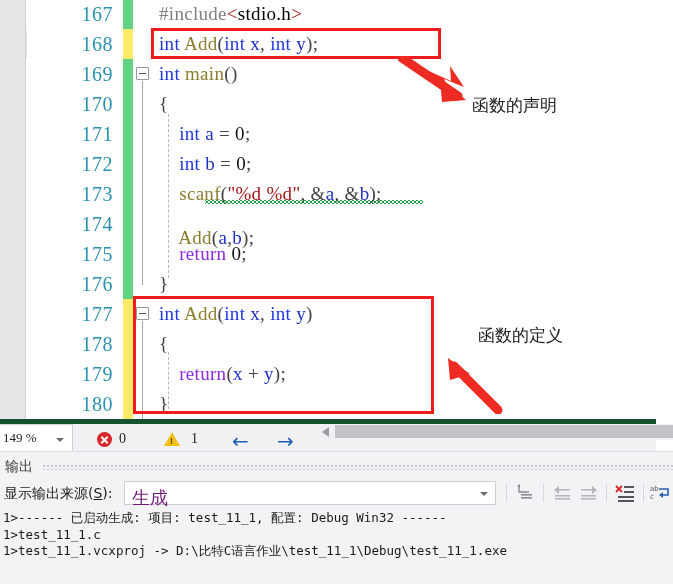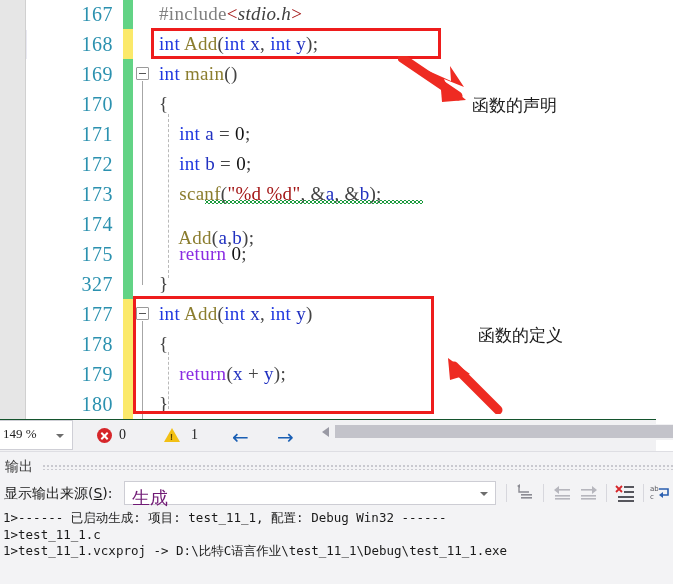--- a/index.html
+++ b/index.html
@@ -84,21 +84,21 @@
     letter-spacing: 0.3px;
   }
   .kw   { color: #1f37e0; }
   .fn   { color: #8b7d2e; }
   .punc { color: #444444; }
   .num  { color: #111111; }
   .str  { color: #a31515; }
   .pp   { color: #808080; }
   .ppinc{ color: #a31515; }
   .ret  { color: #8a2be2; }
-  .ident{ color: #404040; font-style: italic; }
+  .ident{ color: #000000; }
   .var  { color: #2030c0; }
 
   
   .hl-band {
     position: absolute;
     left: 0; right: 0;
     height: 30px;
     background: #e9e9f2;
   }
 
@@ -152,21 +152,21 @@
     color: #1a1a1a;
     white-space: nowrap;
   }
 
   
   #statusbar {
     position: absolute;
     left: 0; top: 419px;
     width: 656px; height: 32px;
     background: #f1f1f3;
-    border-top: 1px solid #14532d;
+    border-top: 5px solid #14532d;
   }
   .zoom-combo {
     position: absolute;
     left: -1px; top: 0px;
     width: 74px; height: 30px;
     background: #ffffff;
     border: 1px solid #cfcfd6;
     border-left: none;
   }
   .zoom-combo .val {
@@ -346,21 +346,21 @@
     <div class="linenum-col" id="linenum-col">
         <div class="ln" style="top: -1px;">167</div>
         <div class="ln" style="top: 29px;">168</div>
         <div class="ln" style="top: 59px;">169</div>
         <div class="ln" style="top: 89px;">170</div>
         <div class="ln" style="top: 119px;">171</div>
         <div class="ln" style="top: 149px;">172</div>
         <div class="ln" style="top: 179px;">173</div>
         <div class="ln" style="top: 209px;">174</div>
         <div class="ln" style="top: 239px;">175</div>
-        <div class="ln" style="top: 269px;">327</div>
+        <div class="ln" style="top: 269px;">176</div>
         <div class="ln" style="top: 299px;">177</div>
         <div class="ln" style="top: 329px;">178</div>
         <div class="ln" style="top: 359px;">179</div>
         <div class="ln" style="top: 389px;">180</div>
       </div>
     <div class="changebar-col" id="changebar-col">
         <div class="cbar green" style="top: -1px;"></div>
         <div class="cbar yellow" style="top: 29px;"></div>
         <div class="cbar green" style="top: 59px;"></div>
         <div class="cbar green" style="top: 89px;"></div>

